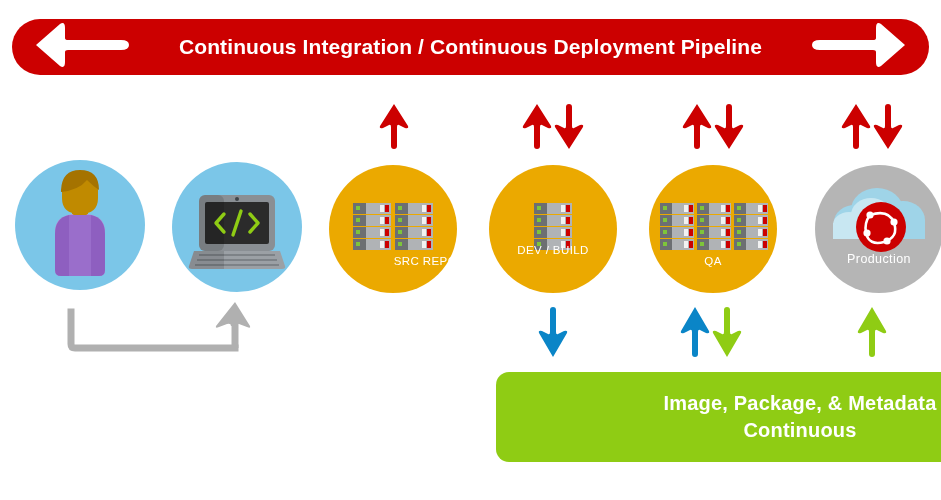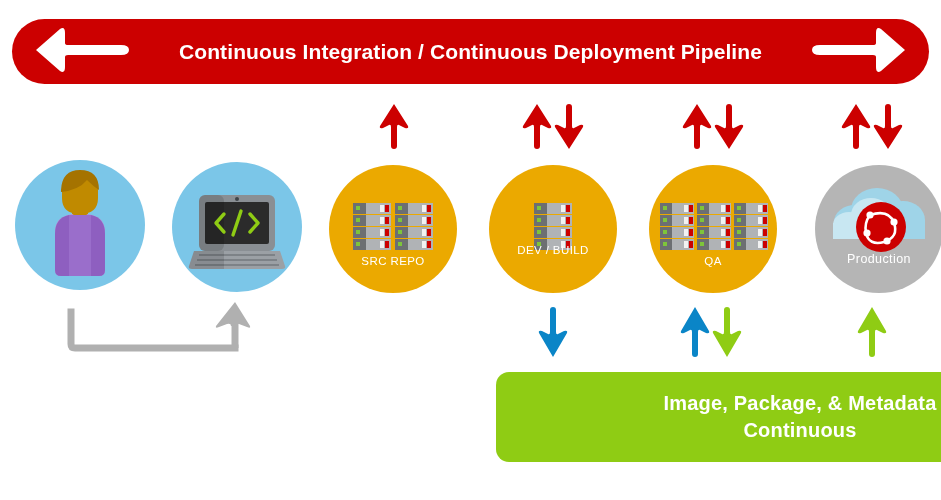--- a/index.html
+++ b/index.html
@@ -20,21 +20,21 @@
     width: 941px;
     height: 500px;
   }
 
   
   .banner {
     position: absolute;
     left: 12px;
     top: 19px;
     width: 917px;
-    height: 65px;
+    height: 56px;
     background: #cc0000;
     border-radius: 33px;
     box-sizing: border-box;
   }
   .banner-title {
     position: absolute;
     left: 0; right: 0;
     top: 50%;
     transform: translateY(-50%);
     text-align: center;
@@ -243,21 +243,21 @@
           <rect x="27" y="26" width="4" height="7" fill="#f2f2f2"></rect>
           <rect x="32" y="26" width="4" height="7" fill="#cc0000"></rect>
           <rect x="0" y="36" width="38" height="11" fill="#b0b3b6"></rect>
           <rect x="0" y="36" width="13" height="11" fill="#6c6f72"></rect>
           <rect x="3" y="39" width="4" height="4" fill="#7ec53a"></rect>
           <rect x="27" y="38" width="4" height="7" fill="#f2f2f2"></rect>
           <rect x="32" y="38" width="4" height="7" fill="#cc0000"></rect>
         </g>
       </g>
     </svg>
-    <div class="node-label" style="top:89px;">SRC REPO</div>
+    <div class="node-label" style="top:89px;text-align:right;">SRC REPO</div>
   </div>
 
   <div class="node circle-amber" id="node-dev-build">
     <svg width="128" height="128" viewBox="0 0 128 128">
       <g transform="translate(45,38)">
         <rect x="0" y="0" width="38" height="11" fill="#b0b3b6"></rect>
         <rect x="0" y="0" width="13" height="11" fill="#6c6f72"></rect>
         <rect x="3" y="3" width="4" height="4" fill="#7ec53a"></rect>
         <rect x="27" y="2" width="4" height="7" fill="#f2f2f2"></rect>
         <rect x="32" y="2" width="4" height="7" fill="#cc0000"></rect>

